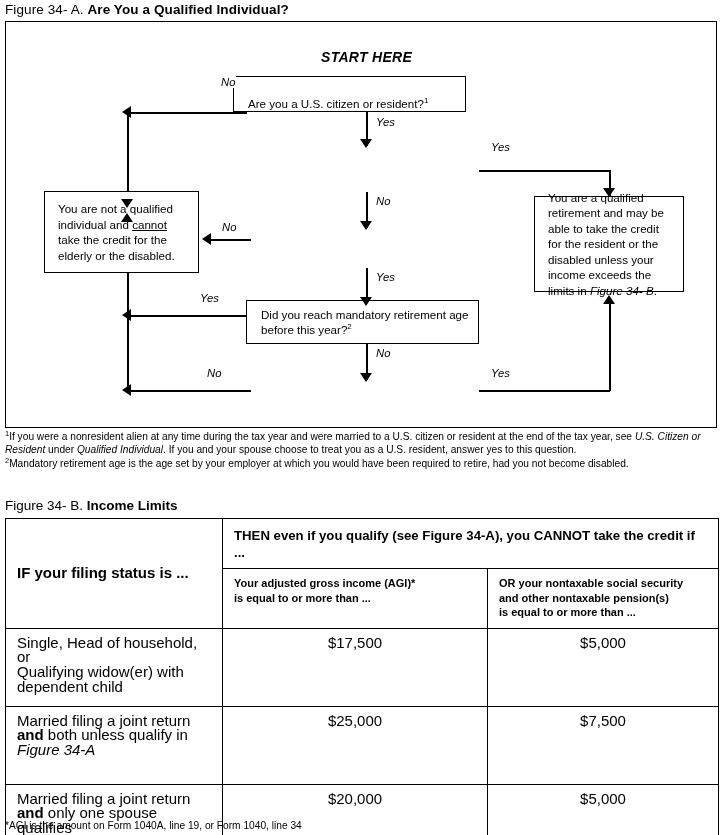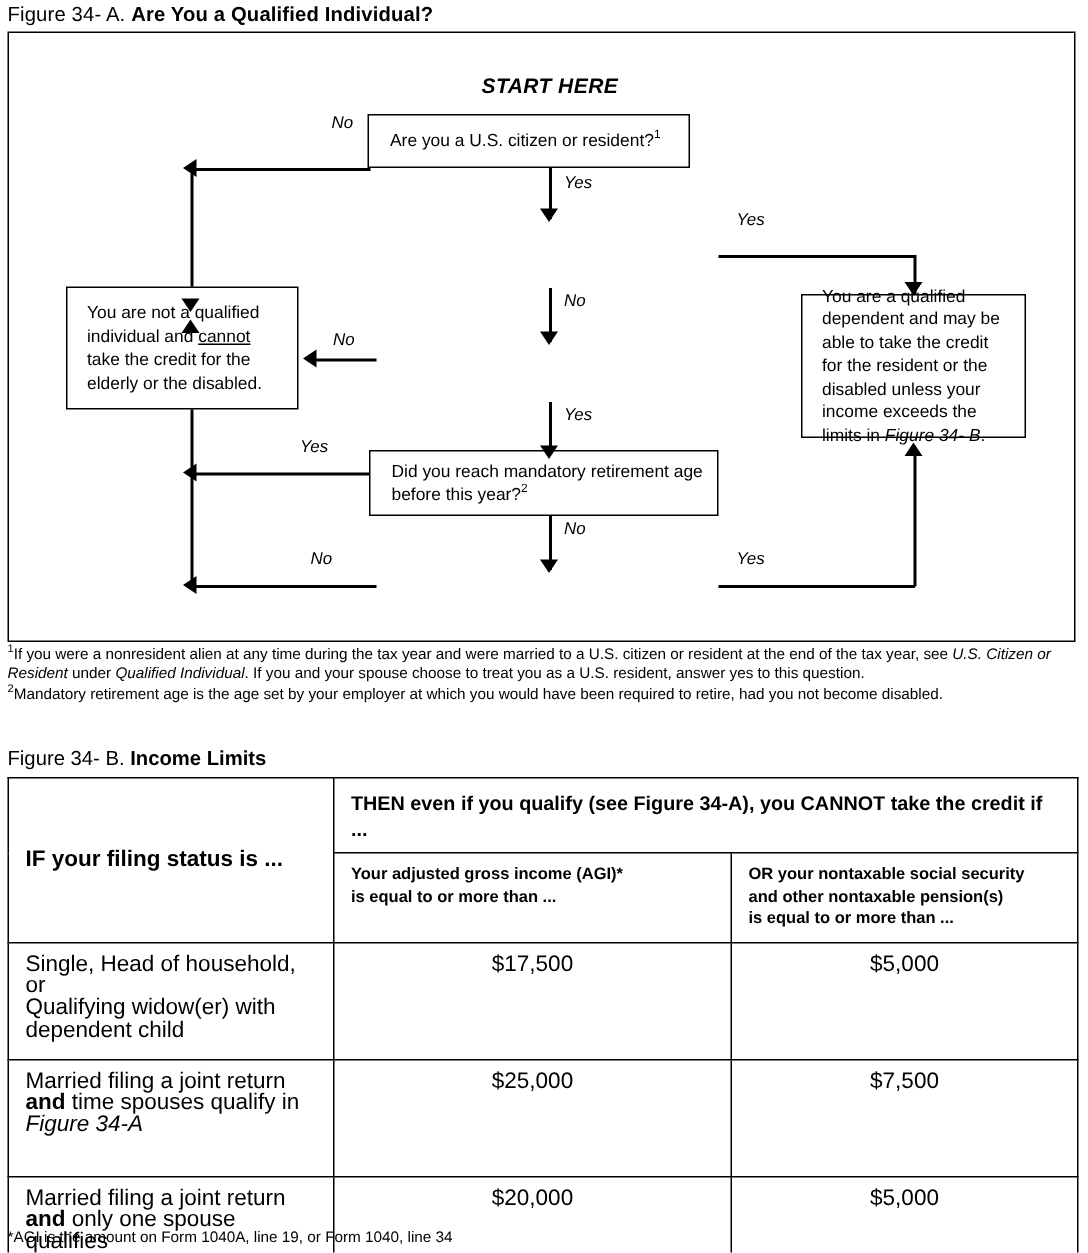--- a/index.html
+++ b/index.html
@@ -113,21 +113,21 @@
   <div class="elab" style="left:200px;top:345px;">No</div>
 
   <div class="ln lnv" style="left:121px;top:200px;height:169px;"></div>
   <div class="arw arw-u" style="left:115px;top:191px;"></div>
 
   <div class="ln lnh" style="left:473px;top:368px;width:131px;"></div>
   <div class="ln lnv" style="left:603px;top:282px;height:87px;"></div>
   <div class="arw arw-u" style="left:597px;top:273px;"></div>
   <div class="elab" style="left:484px;top:345px;">Yes</div>
 
-  <div class="fbox" style="left:239px;top:54px;width:215px;height:36px;">
+  <div class="fbox" style="left:227px;top:54px;width:233px;height:36px;align-items:flex-end;">
     <div class="inner"><span>Are you a U.S. citizen or resident?</span><sup>1</sup></div>
   </div>
 
 
 
   <div class="fbox" style="left:240px;top:278px;width:233px;height:44px;">
     <div class="inner"><span>Did you reach mandatory retirement age before this year?</span><sup>2</sup></div>
   </div>
 
 
@@ -136,21 +136,21 @@
       <div>You are not a qualified</div>
       <div><span>individual and </span><u>cannot</u></div>
       <div>take the credit for the</div>
       <div>elderly or the disabled.</div>
     </div>
   </div>
 
   <div class="fbox term" style="left:528px;top:174px;width:150px;height:96px;justify-content:center;">
     <div class="inner" style="padding-left:13px;">
       <div>You are a qualified</div>
-      <div>dependent and may be</div>
+      <div>retirement and may be</div>
       <div>able to take the credit</div>
       <div>for the resident or the</div>
       <div>disabled unless your</div>
       <div>income exceeds the</div>
       <div><span>limits in </span><i>Figure 34- B</i><span>.</span></div>
     </div>
   </div>
 
 </div>
 
@@ -193,21 +193,21 @@
         <div>Qualifying widow(er) with</div>
         <div>dependent child</div>
       </td>
       <td class="amt">$17,500</td>
       <td class="amt">$5,000</td>
     </tr>
 
     <tr>
       <td class="rowlabel">
         <div>Married filing a joint return</div>
-        <div><b>and</b><span> time spouses qualify in</span></div>
+        <div><b>and</b><span> both unless qualify in</span></div>
         <div><i>Figure 34-A</i></div>
       </td>
       <td class="amt">$25,000</td>
       <td class="amt">$7,500</td>
     </tr>
 
     <tr>
       <td class="rowlabel">
         <div>Married filing a joint return</div>
         <div><b>and</b><span> only one spouse qualifies</span></div>

